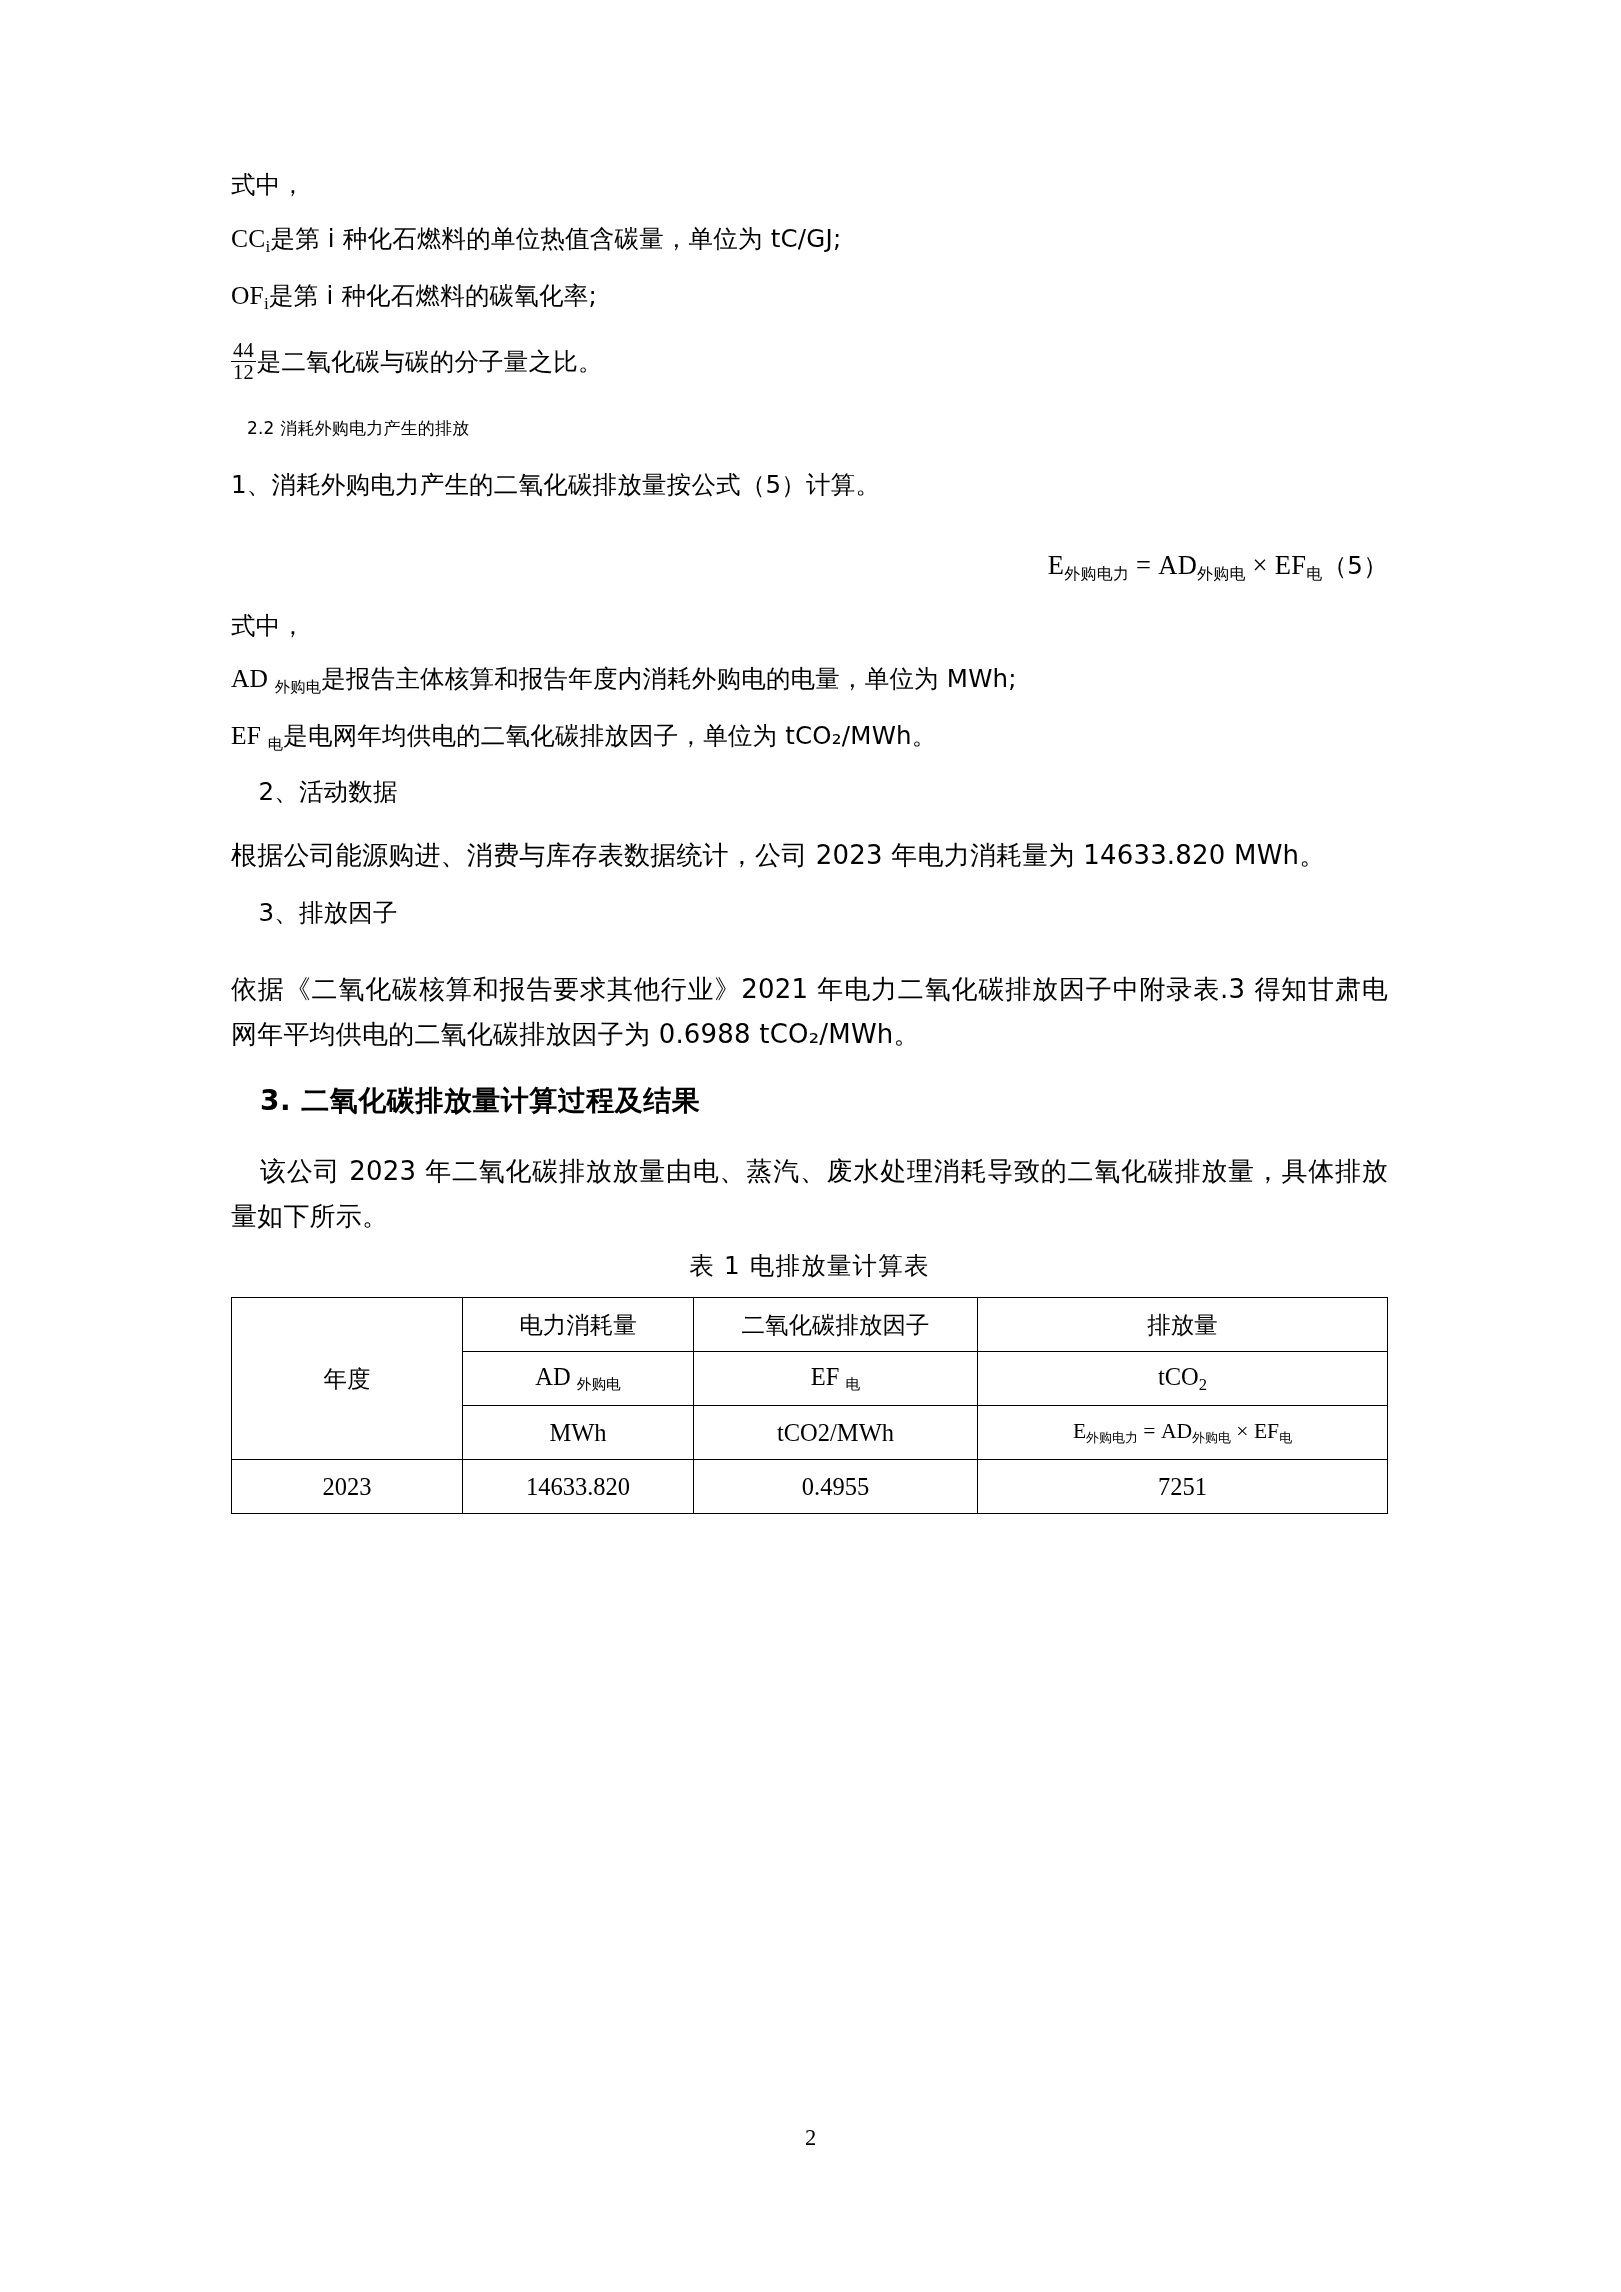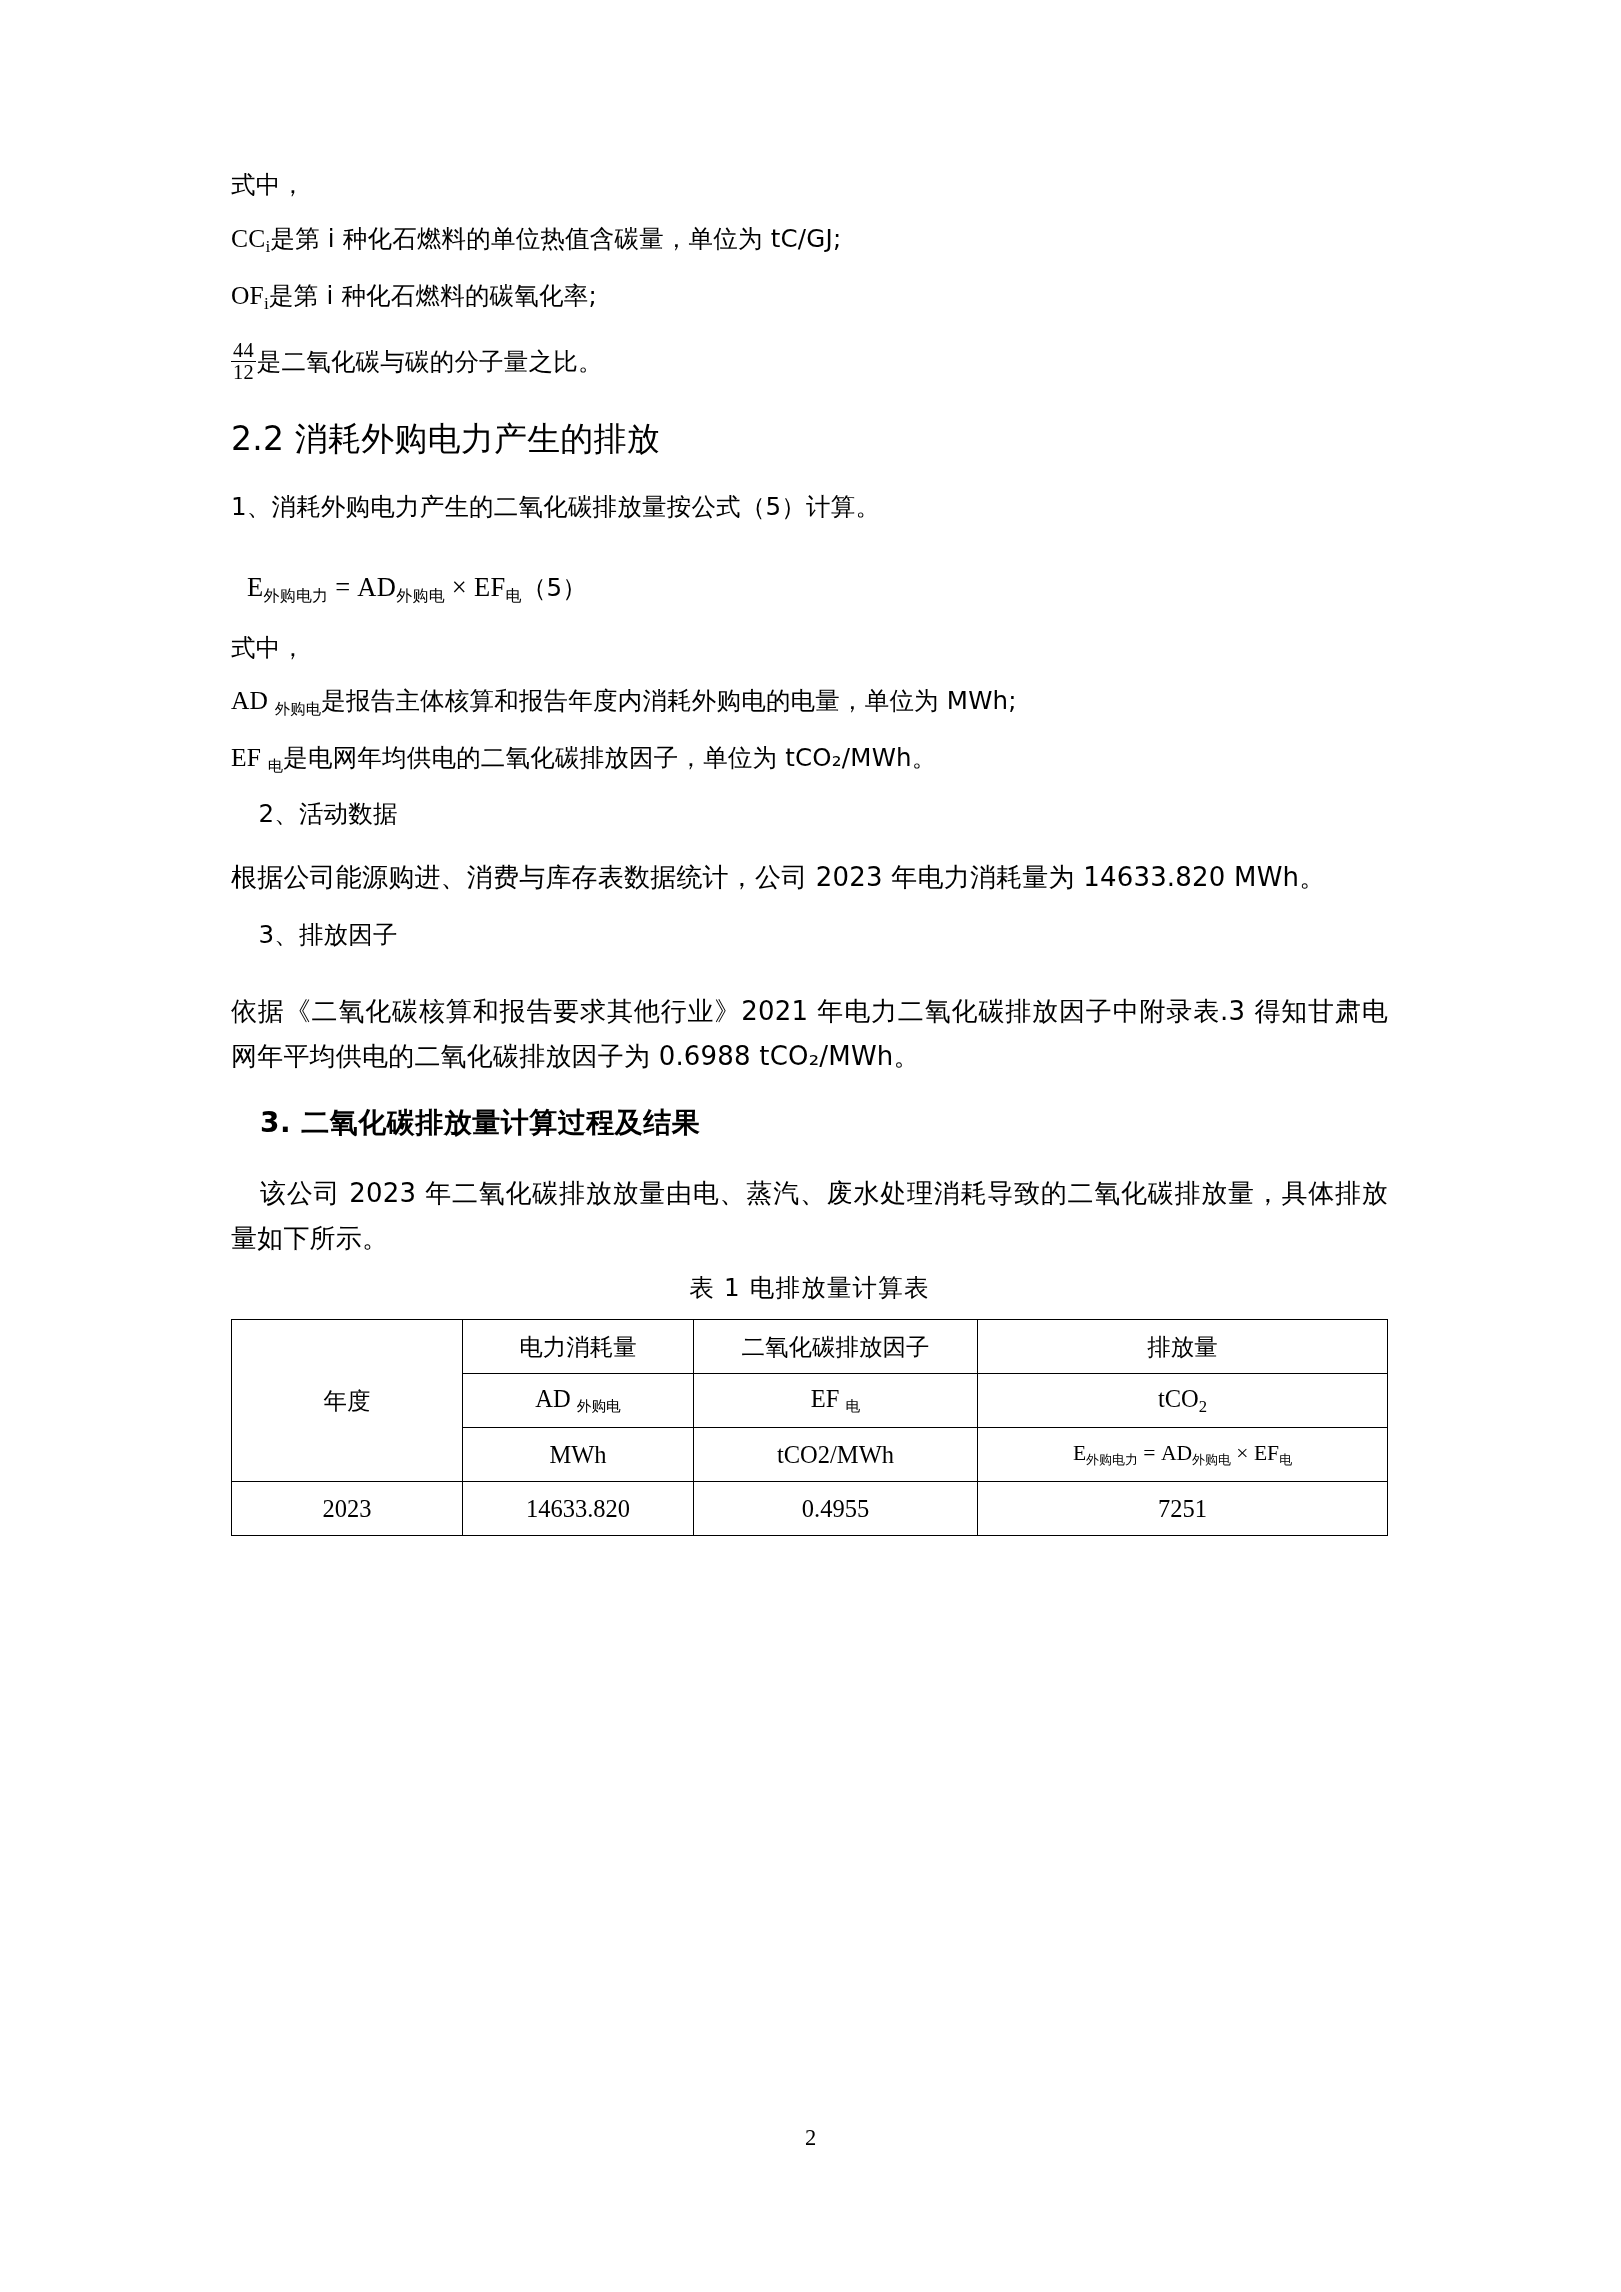--- a/index.html
+++ b/index.html
@@ -43,22 +43,22 @@
     vertical-align: -0.45em;
     text-align: right;
     font-size: 0.8em;
     line-height: 1.05;
     margin-right: 1px;
   }
   .frac .num { display: block; border-bottom: 1.3px solid #000; padding: 0 2px; }
   .frac .den { display: block; padding: 0 2px; }
   .heading-2 {
     font-family: "DejaVu Sans", "Liberation Sans", sans-serif;
-    font-size: 33px;
-    margin: 0 0 33px 0;
+    font-size: 17px;
+    margin: 0 0 33px 16px;
     letter-spacing: 0.2px;
   }
   .heading-3 {
     font-family: "DejaVu Sans", "Liberation Sans", sans-serif;
     font-size: 28px;
     font-weight: bold;
     margin: 0 0 29px 0;
     padding-left: 29px;
     letter-spacing: 0.5px;
   }
@@ -67,20 +67,21 @@
     font-size: 29px;
     font-weight: bold;
     padding-left: 94px;
     margin: 61px 0 57px 0;
     letter-spacing: 1px;
   }
   .formula {
     font-size: 26.5px;
     margin: 0 0 29px 16px;
     letter-spacing: 0.3px;
+    text-align: right;
   }
   .body-block {
     font-size: 26px;
     line-height: 1.72;
     margin: 0 0 9.8px 0;
     text-align: justify;
     letter-spacing: 0.2px;
   }
   .body-block.ind { text-indent: 29px; }
   .table-caption {

